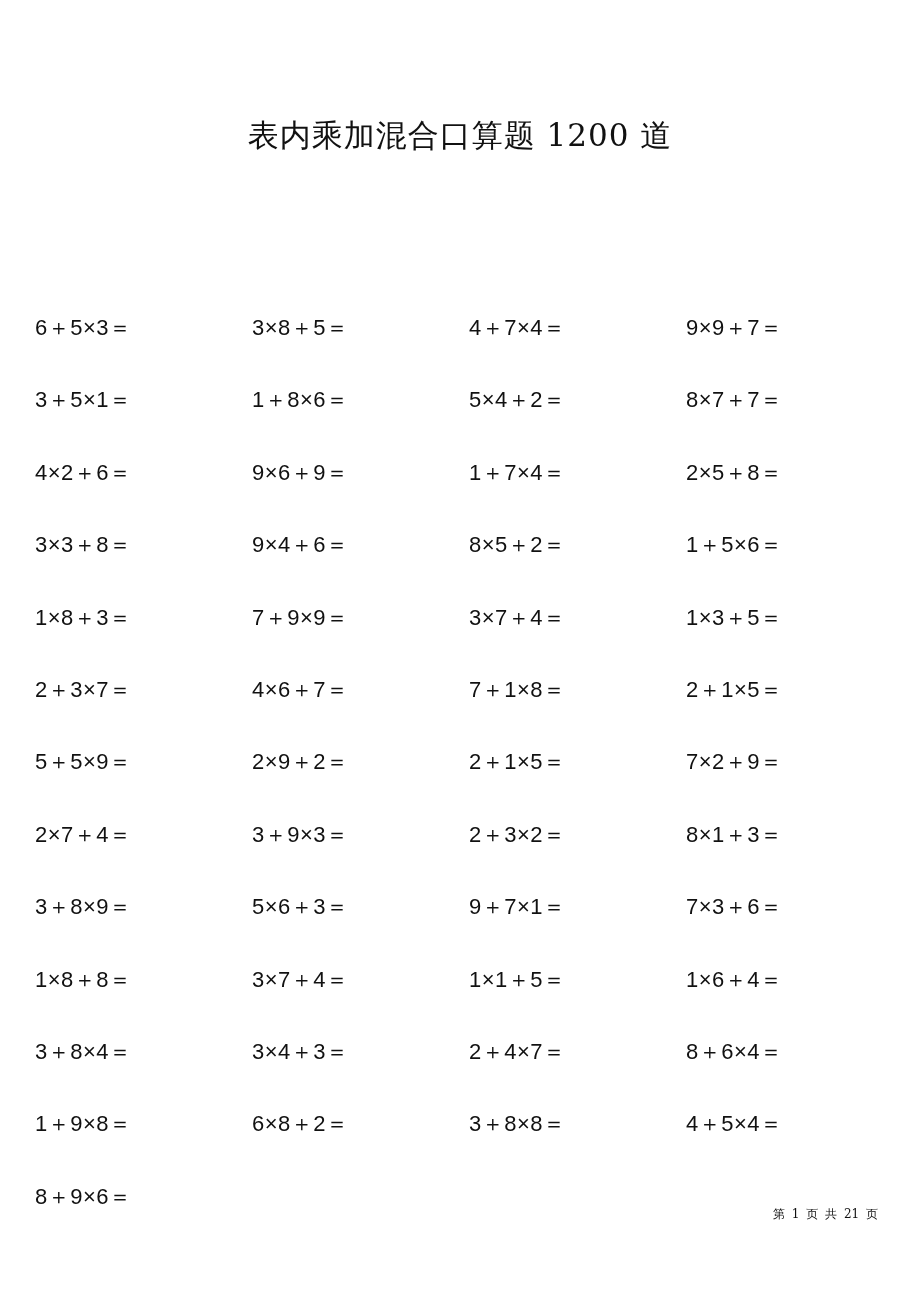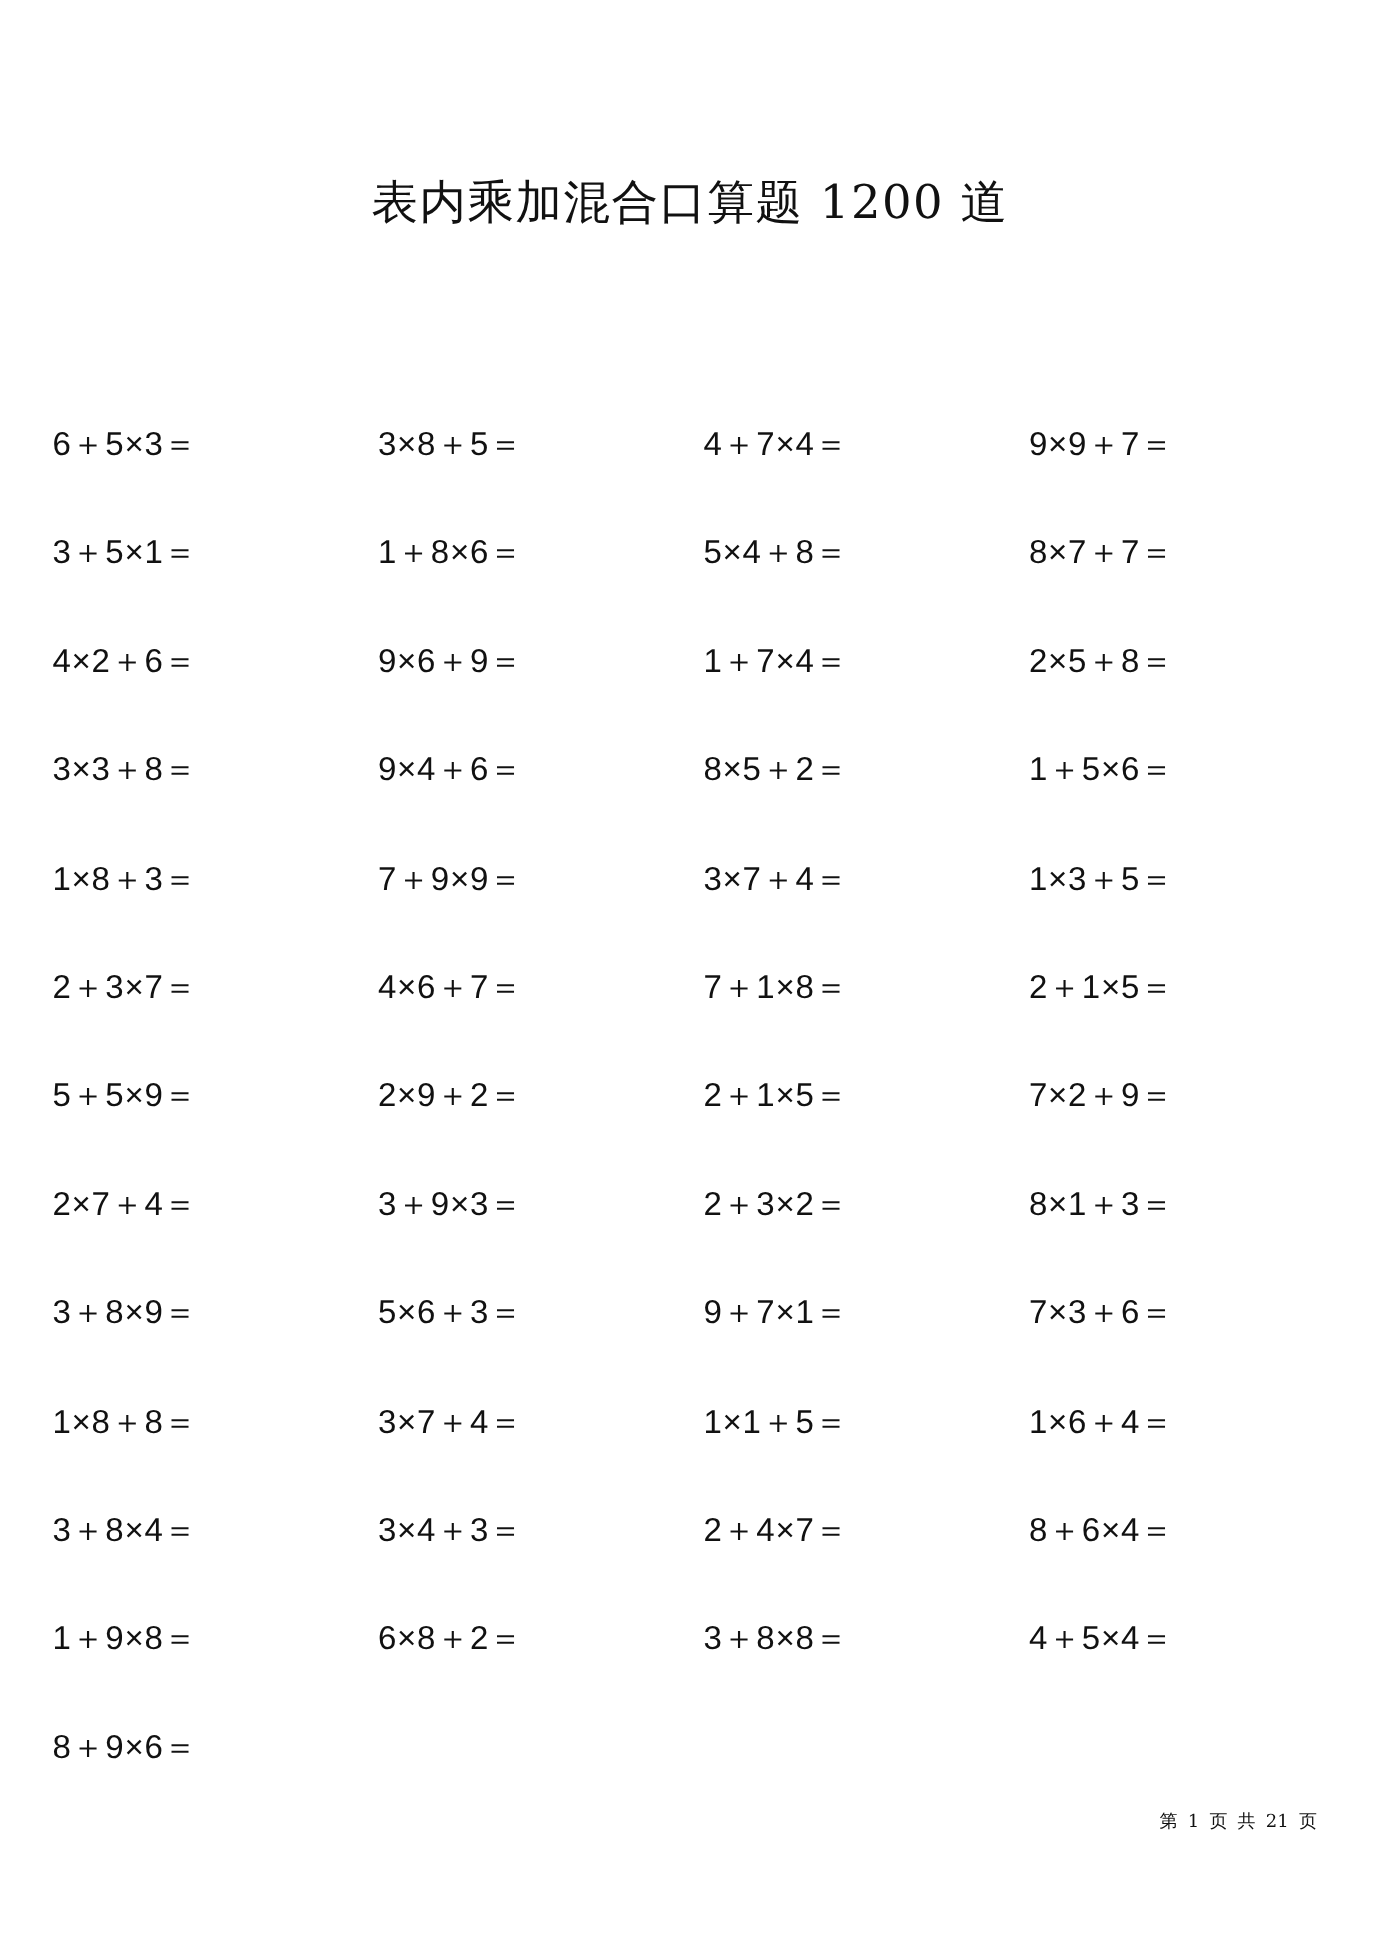--- a/index.html
+++ b/index.html
@@ -33,20 +33,21 @@
       width: 870px;
       display: grid;
       grid-template-columns: 217px 217px 217px 217px;
       grid-auto-rows: 72.4px;
     }
     .problem {
       font-size: 22px;
       line-height: 36px;
       white-space: nowrap;
       letter-spacing: 0.5px;
+      margin-top: 32px;
     }
     .footer {
       position: absolute;
       top: 1206px;
       left: 773px;
       font-size: 12px;
       font-family: "DejaVu Serif", "Liberation Serif", serif;
       word-spacing: 3px;
       white-space: nowrap;
     }
@@ -56,21 +57,21 @@
 
 <div class="page-title">表内乘加混合口算题 1200 道</div>
 
 <div class="problem-grid">
   <div class="problem">6＋5×3＝</div>
   <div class="problem">3×8＋5＝</div>
   <div class="problem">4＋7×4＝</div>
   <div class="problem">9×9＋7＝</div>
   <div class="problem">3＋5×1＝</div>
   <div class="problem">1＋8×6＝</div>
-  <div class="problem">5×4＋8＝</div>
+  <div class="problem">5×4＋2＝</div>
   <div class="problem">8×7＋7＝</div>
   <div class="problem">4×2＋6＝</div>
   <div class="problem">9×6＋9＝</div>
   <div class="problem">1＋7×4＝</div>
   <div class="problem">2×5＋8＝</div>
   <div class="problem">3×3＋8＝</div>
   <div class="problem">9×4＋6＝</div>
   <div class="problem">8×5＋2＝</div>
   <div class="problem">1＋5×6＝</div>
   <div class="problem">1×8＋3＝</div>

